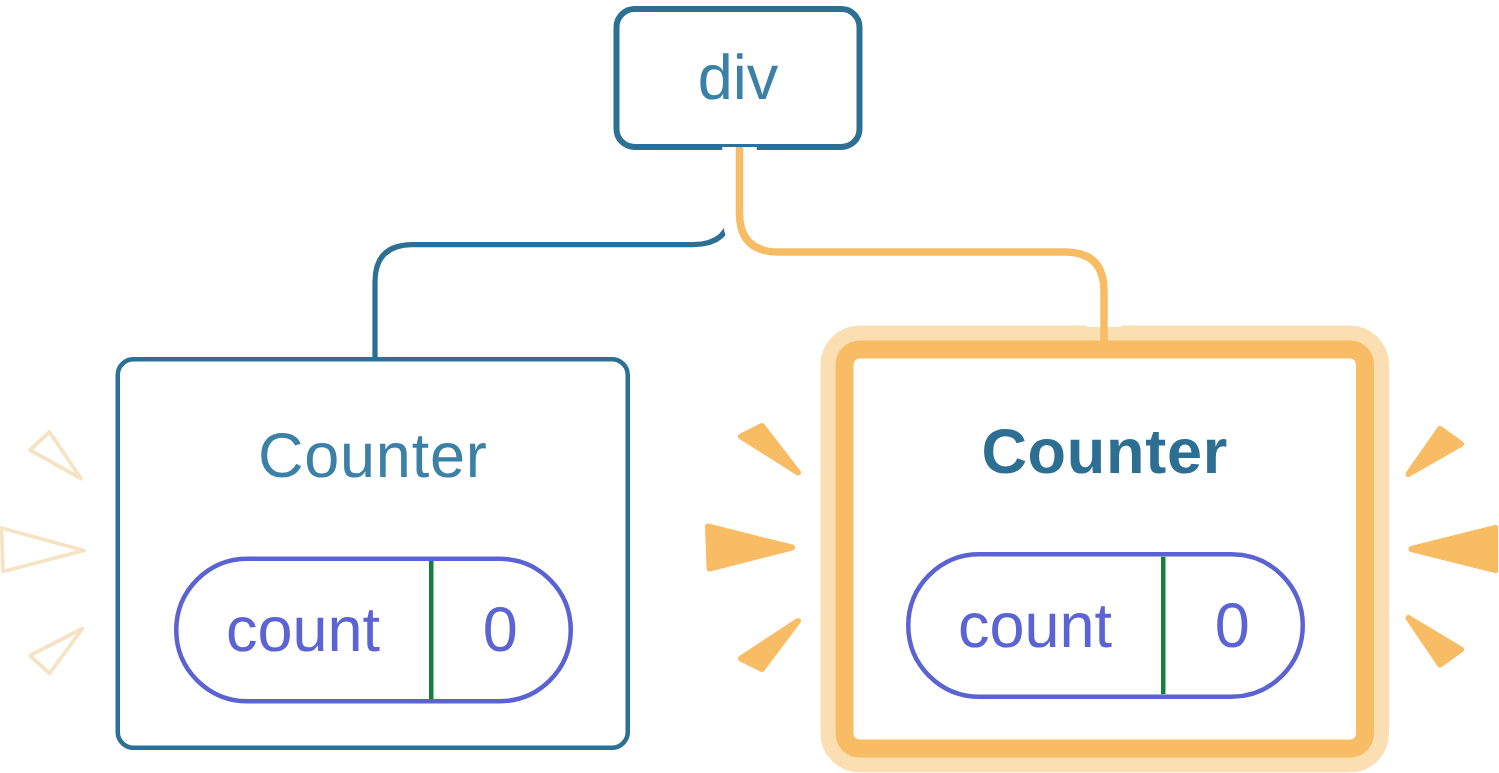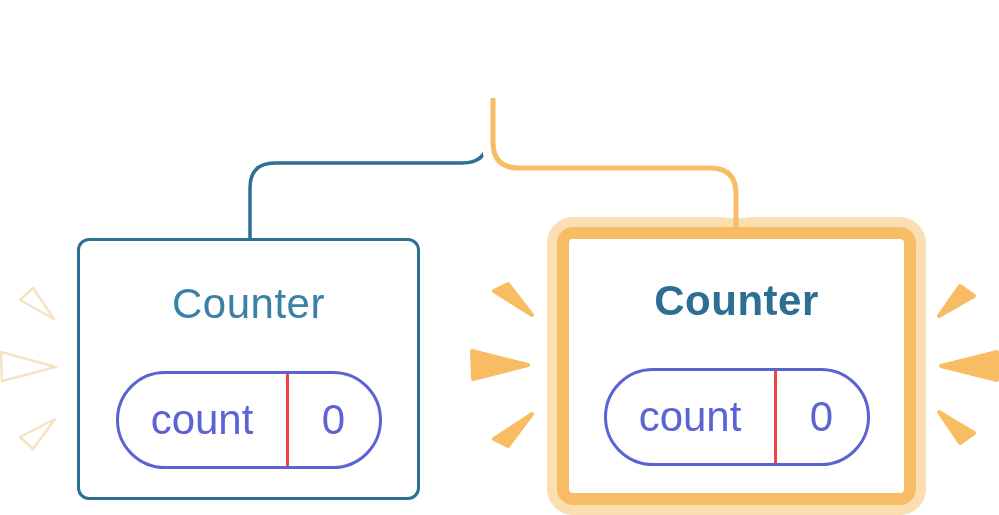--- a/index.html
+++ b/index.html
@@ -71,21 +71,21 @@
     display: flex;
     align-items: stretch;
     overflow: hidden;
     background: #ffffff;
   }
   .pill-key {
     width: 170px;
     display: flex; align-items: center; justify-content: center;
     font-size: 42px;
     color: #5C64D4;
-    border-right: 3px solid #ef4444;
+    border-right: 3px solid #15803d;
   }
   .pill-value {
     flex: 1;
     display: flex; align-items: center; justify-content: center;
     font-size: 42px;
     color: #5C64D4;
   }
 
   
   .overlay {
@@ -98,20 +98,23 @@
   .connector-casing { stroke: #ffffff; stroke-width: 23; fill: none; }
   .connector-orange { stroke: #F8BD64; stroke-width: 5; fill: none; }
   .spark-orange { fill: #F8BD64; stroke: #F8BD64; stroke-width: 4; stroke-linejoin: round; }
   .spark-white { fill: #ffffff; stroke: #F5E3C4; stroke-width: 2.5; stroke-linejoin: round; }
 </style>
 </head>
 <body>
 
 <div class="stage">
 
+  <div class="root-node">
+    <span>div</span>
+  </div>
 
   <div class="card card--plain">
     <div class="card-title">Counter</div>
     <div class="pill">
       <div class="pill-key">count</div>
       <div class="pill-value">0</div>
     </div>
   </div>
 
   <div class="card card--highlighted">

